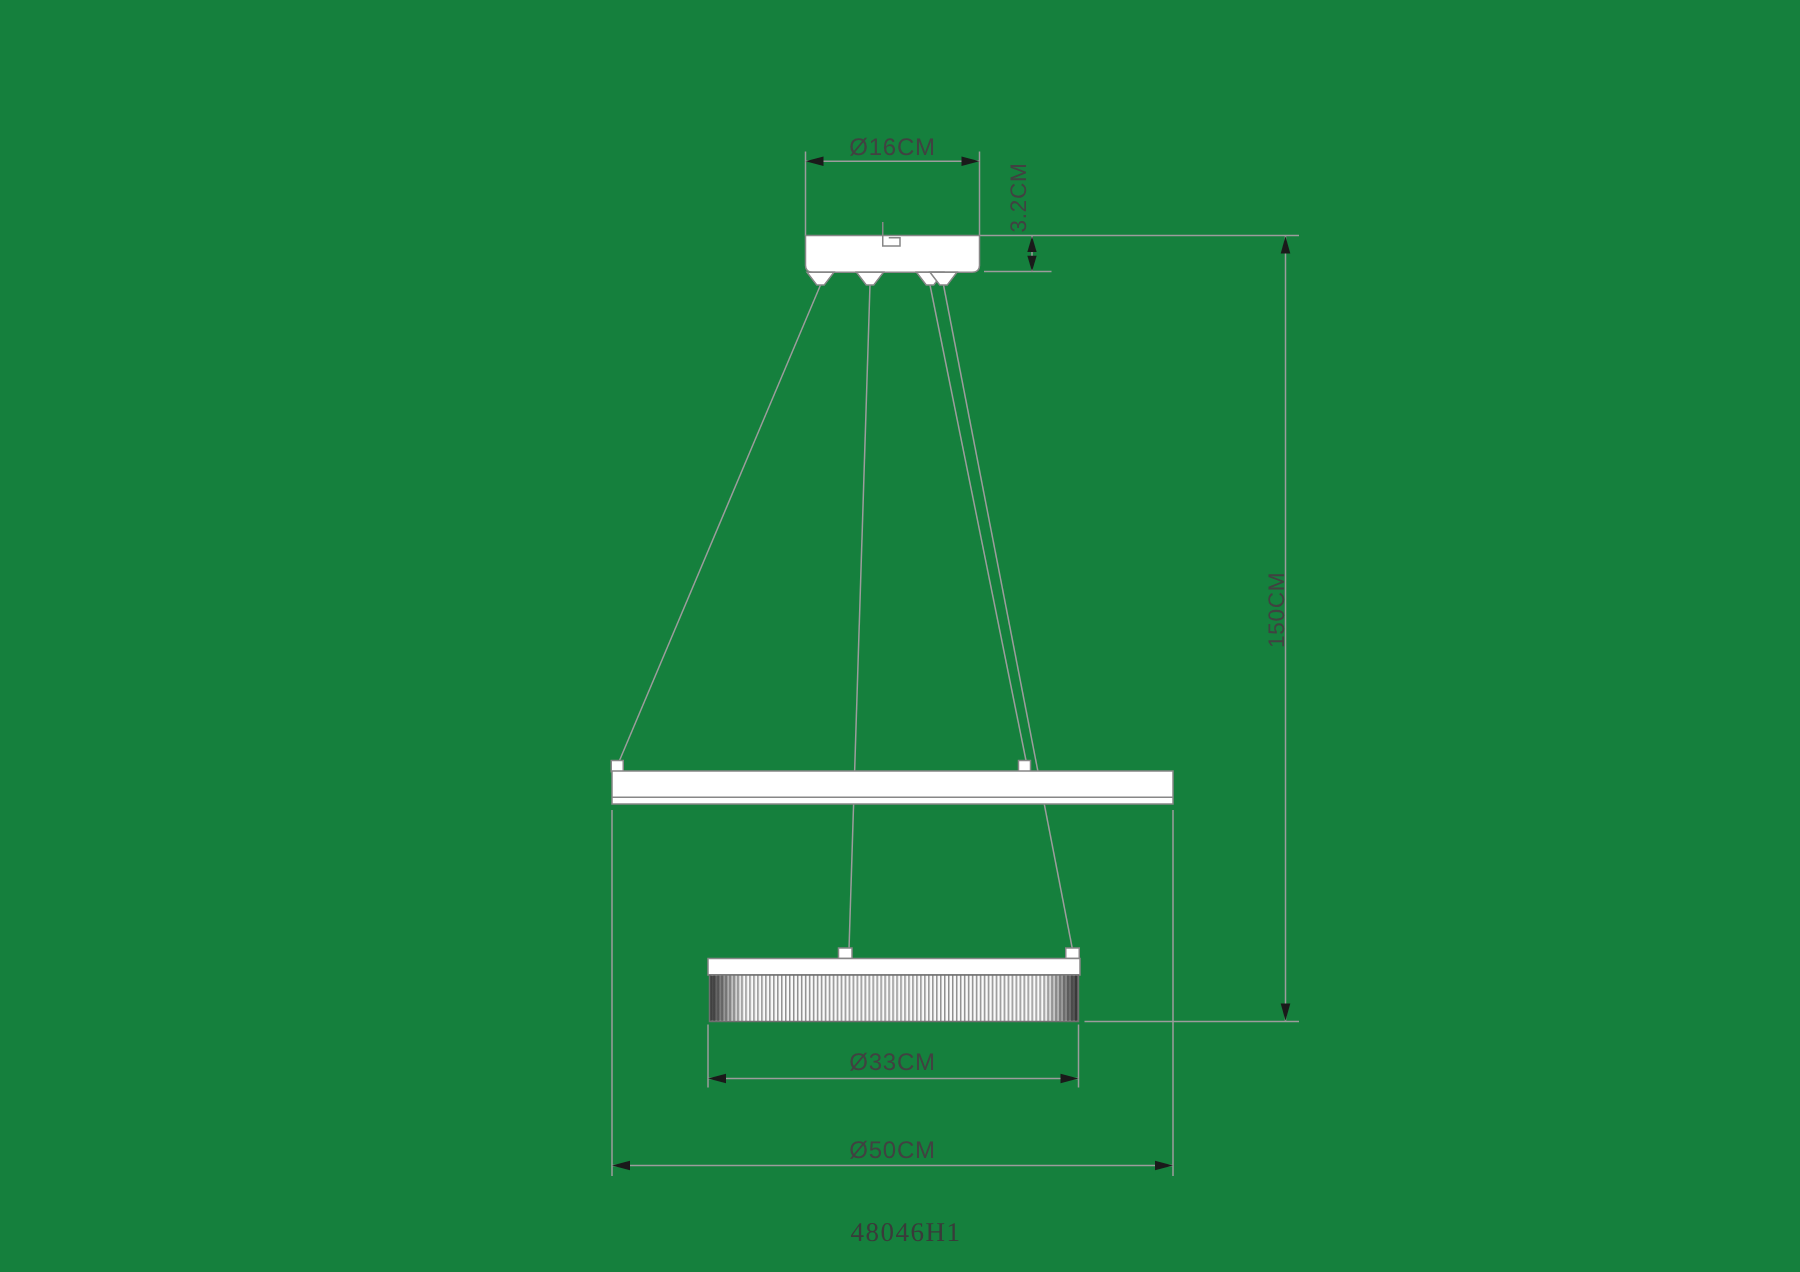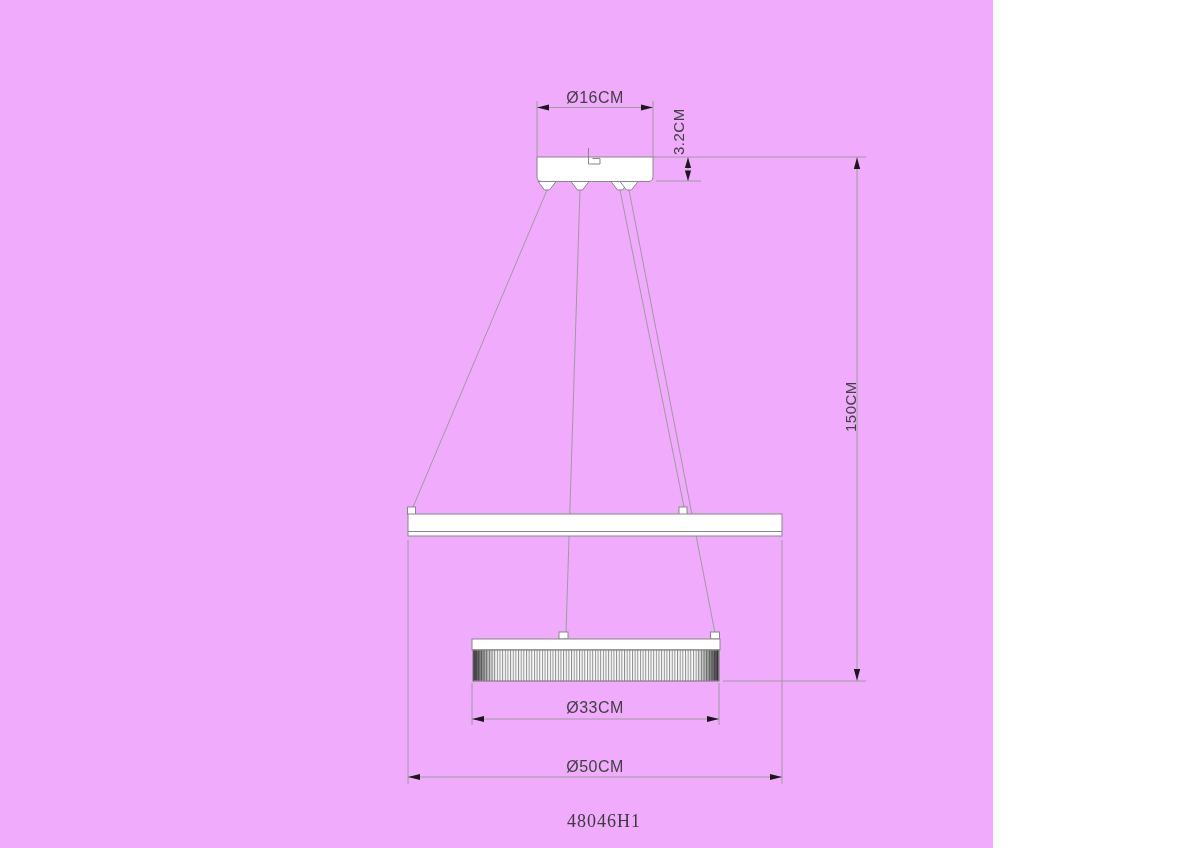--- a/index.html
+++ b/index.html
@@ -6,23 +6,23 @@
     margin: 0;
     padding: 0;
     background: #ffffff;
     width: 1200px;
     height: 848px;
     overflow: hidden;
     font-family: "Liberation Sans", sans-serif;
   }
   .canvas {
     position: relative;
-    width: 993px;
+    width: 1200px;
     height: 848px;
-    background: #f0abfc;
+    background: #15803d;
     text-decoration: underline;
   }
   svg { display: block; }
   .thin  { stroke: #9c9c9c; stroke-width: 1; fill: none; }
   .obj   { stroke: #878787; stroke-width: 1; fill: #ffffff; }
   .objln { stroke: #878787; stroke-width: 1; fill: none; }
   .arrow { fill: #1a1a1a; stroke: none; }
   .dimtxt {
     font-family: "Liberation Sans", sans-serif;
     font-size: 16px;

